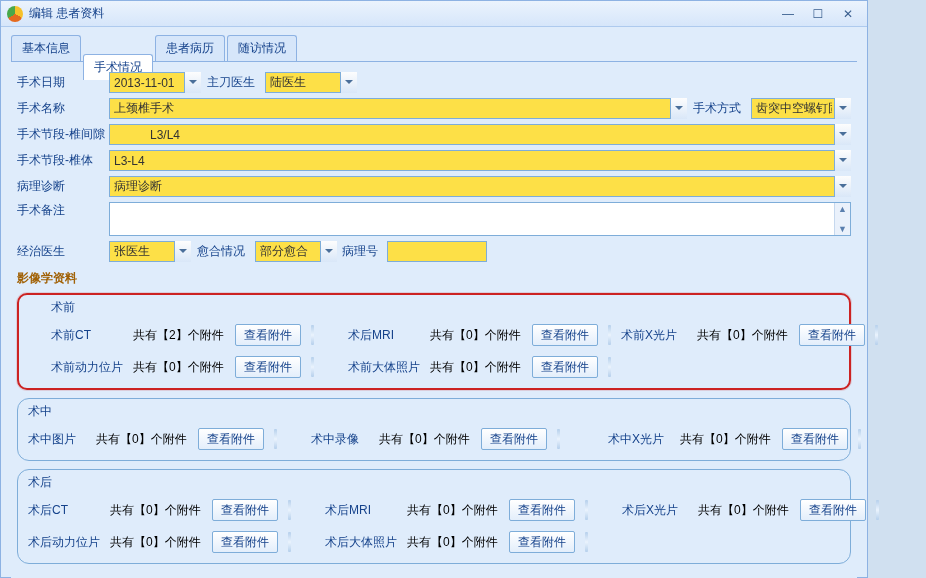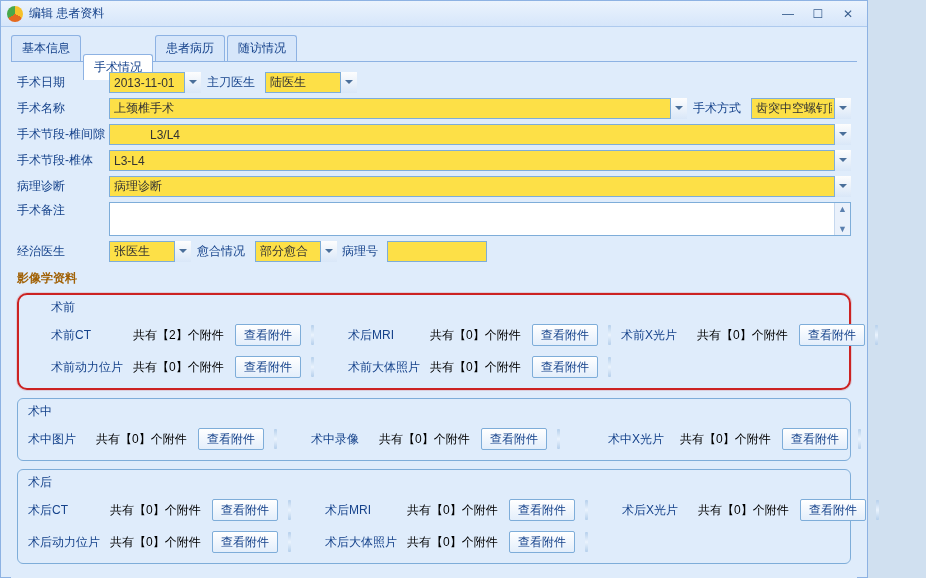--- a/index.html
+++ b/index.html
@@ -137,21 +137,21 @@
     align-items: center;
   }
   .ta-scroll .arr { font-size: 9px; color: #5a7fae; cursor: pointer; padding: 1px 0;}
   .section-heading {
     font-weight: bold;
     color: #a16207;
     margin: 8px 0 6px 0;
   }
   .group {
     border: 1px solid #7eadd9;
-    border-radius: 6px;
+    border-radius: 12px;
     margin-bottom: 8px;
     padding: 8px 10px 10px 10px;
     background: #dfecfb;
     position: relative;
   }
   .group.highlight {
     border: 2px solid #cc2222;
     border-radius: 10px;
     box-shadow: 0 0 0 1px rgba(204,34,34,0.15);
     padding-left: 32px;

